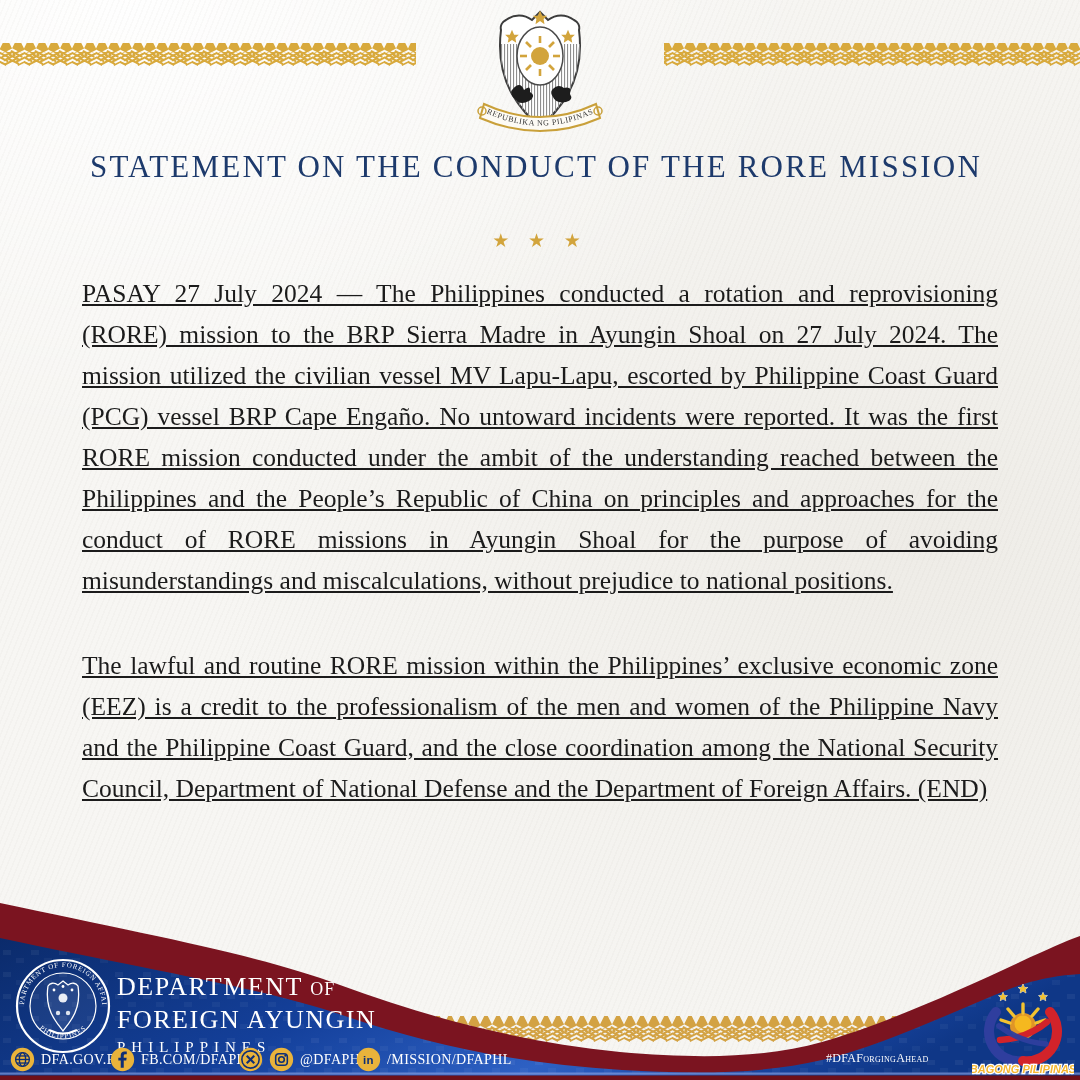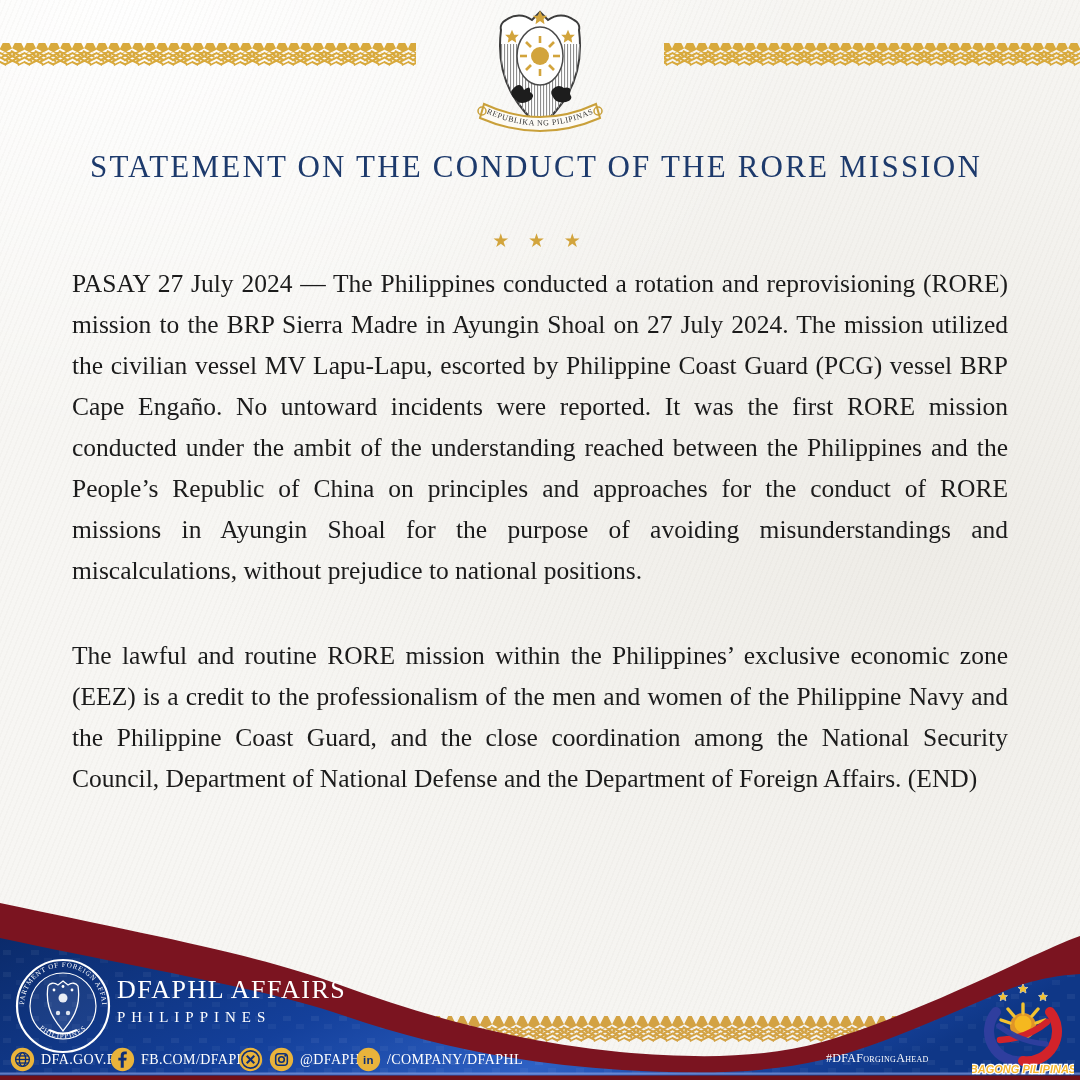--- a/index.html
+++ b/index.html
@@ -24,21 +24,21 @@
   }
   .stars{
     position:absolute;left:0;right:0;top:229px;text-align:center;
     color:#D2A43C;font-size:19px;letter-spacing:7px;
   }
   .bodytext{
     position:absolute;left:72px;top:263px;width:936px;
     font-size:25.5px;line-height:41px;color:#1b1b1b;
     text-align:justify;
   }
-  .bodytext p{margin:0;}
+  .bodytext p{margin:10px;text-decoration:underline;}
   .bodytext p + p{margin-top:44px;}
   .footer-waves{position:absolute;left:0;top:880px;}
   .seal{position:absolute;left:14px;top:957px;}
   .org{position:absolute;left:117px;top:973px;color:#fff;}
   .org .l1{font-size:26px;letter-spacing:1.5px;line-height:28px;}
   .org .l1 .small{font-size:18px;letter-spacing:1px;}
   .org .l2{font-size:26px;letter-spacing:1.5px;line-height:28px;margin-top:3px;}
   .org .l3{font-size:15px;letter-spacing:6px;margin-top:5px;}
   .sg{
     position:absolute;top:1047px;display:flex;align-items:center;gap:6px;
@@ -167,21 +167,25 @@
       <circle cx="49" cy="29.5" r="1.4" fill="#ffffff"></circle>
       <circle cx="40" cy="33" r="1.4" fill="#ffffff"></circle>
       <circle cx="58" cy="33" r="1.4" fill="#ffffff"></circle>
       <circle cx="44" cy="56" r="2.2" fill="#ffffff" opacity="0.85"></circle>
       <circle cx="54" cy="56" r="2.2" fill="#ffffff" opacity="0.85"></circle>
       <path d="M35,73 Q49,80 63,73" fill="none" stroke="#ffffff" stroke-width="2"></path>
     </g>
   </svg>
 
   <div class="org">
-    <div class="l2">DFAPHL AFFAIRS</div>
+    <div class="l1">
+      <span>DEPARTMENT</span>
+      <span class="small">OF</span>
+    </div>
+    <div class="l2">FOREIGN AYUNGIN</div>
     <div class="l3">PHILIPPINES</div>
   </div>
 
   <div class="sg sg1">
     <svg width="25" height="25" viewBox="0 0 24 24">
       <circle cx="12" cy="12" r="11.2" fill="#E9B33B"></circle>
       <g fill="none" stroke="#0E2F76" stroke-width="1.3">
         <circle cx="12" cy="12" r="6.6"></circle>
         <ellipse cx="12" cy="12" rx="3" ry="6.6"></ellipse>
         <line x1="5.4" y1="12" x2="18.6" y2="12"></line>
@@ -216,21 +220,21 @@
       <circle cx="15.6" y="0" cy="8.3" r="1" fill="#0E2F76"></circle>
     </svg>
     <span>@DFAPHL</span>
   </div>
 
   <div class="sg sg4">
     <svg width="25" height="25" viewBox="0 0 24 24">
       <circle cx="12" cy="12" r="11.2" fill="#E9B33B"></circle>
       <text x="12" y="16.5" text-anchor="middle" font-family="Liberation Sans, sans-serif" font-size="11" font-weight="bold" fill="#0E2F76">in</text>
     </svg>
-    <span>/COMPANY/DFAPHL</span>
+    <span>/MISSION/DFAPHL</span>
   </div>
 
   <div class="hashtag">#DFAForgingAhead</div>
 
   <svg class="bagong" width="102" height="98" viewBox="0 0 102 98">
     <g fill="#F2C230" stroke="#ffffff" stroke-width="1.2" paint-order="stroke">
       <path transform="translate(51,9) scale(0.62)" d="M0,-8 L2.35,-2.47 L7.6,-2.47 L3.8,1.0 L4.7,6.47 L0,3.2 L-4.7,6.47 L-3.8,1.0 L-7.6,-2.47 L-2.35,-2.47 Z"></path>
       <path transform="translate(31,17) scale(0.58)" d="M0,-8 L2.35,-2.47 L7.6,-2.47 L3.8,1.0 L4.7,6.47 L0,3.2 L-4.7,6.47 L-3.8,1.0 L-7.6,-2.47 L-2.35,-2.47 Z"></path>
       <path transform="translate(71,17) scale(0.58)" d="M0,-8 L2.35,-2.47 L7.6,-2.47 L3.8,1.0 L4.7,6.47 L0,3.2 L-4.7,6.47 L-3.8,1.0 L-7.6,-2.47 L-2.35,-2.47 Z"></path>
     </g>

